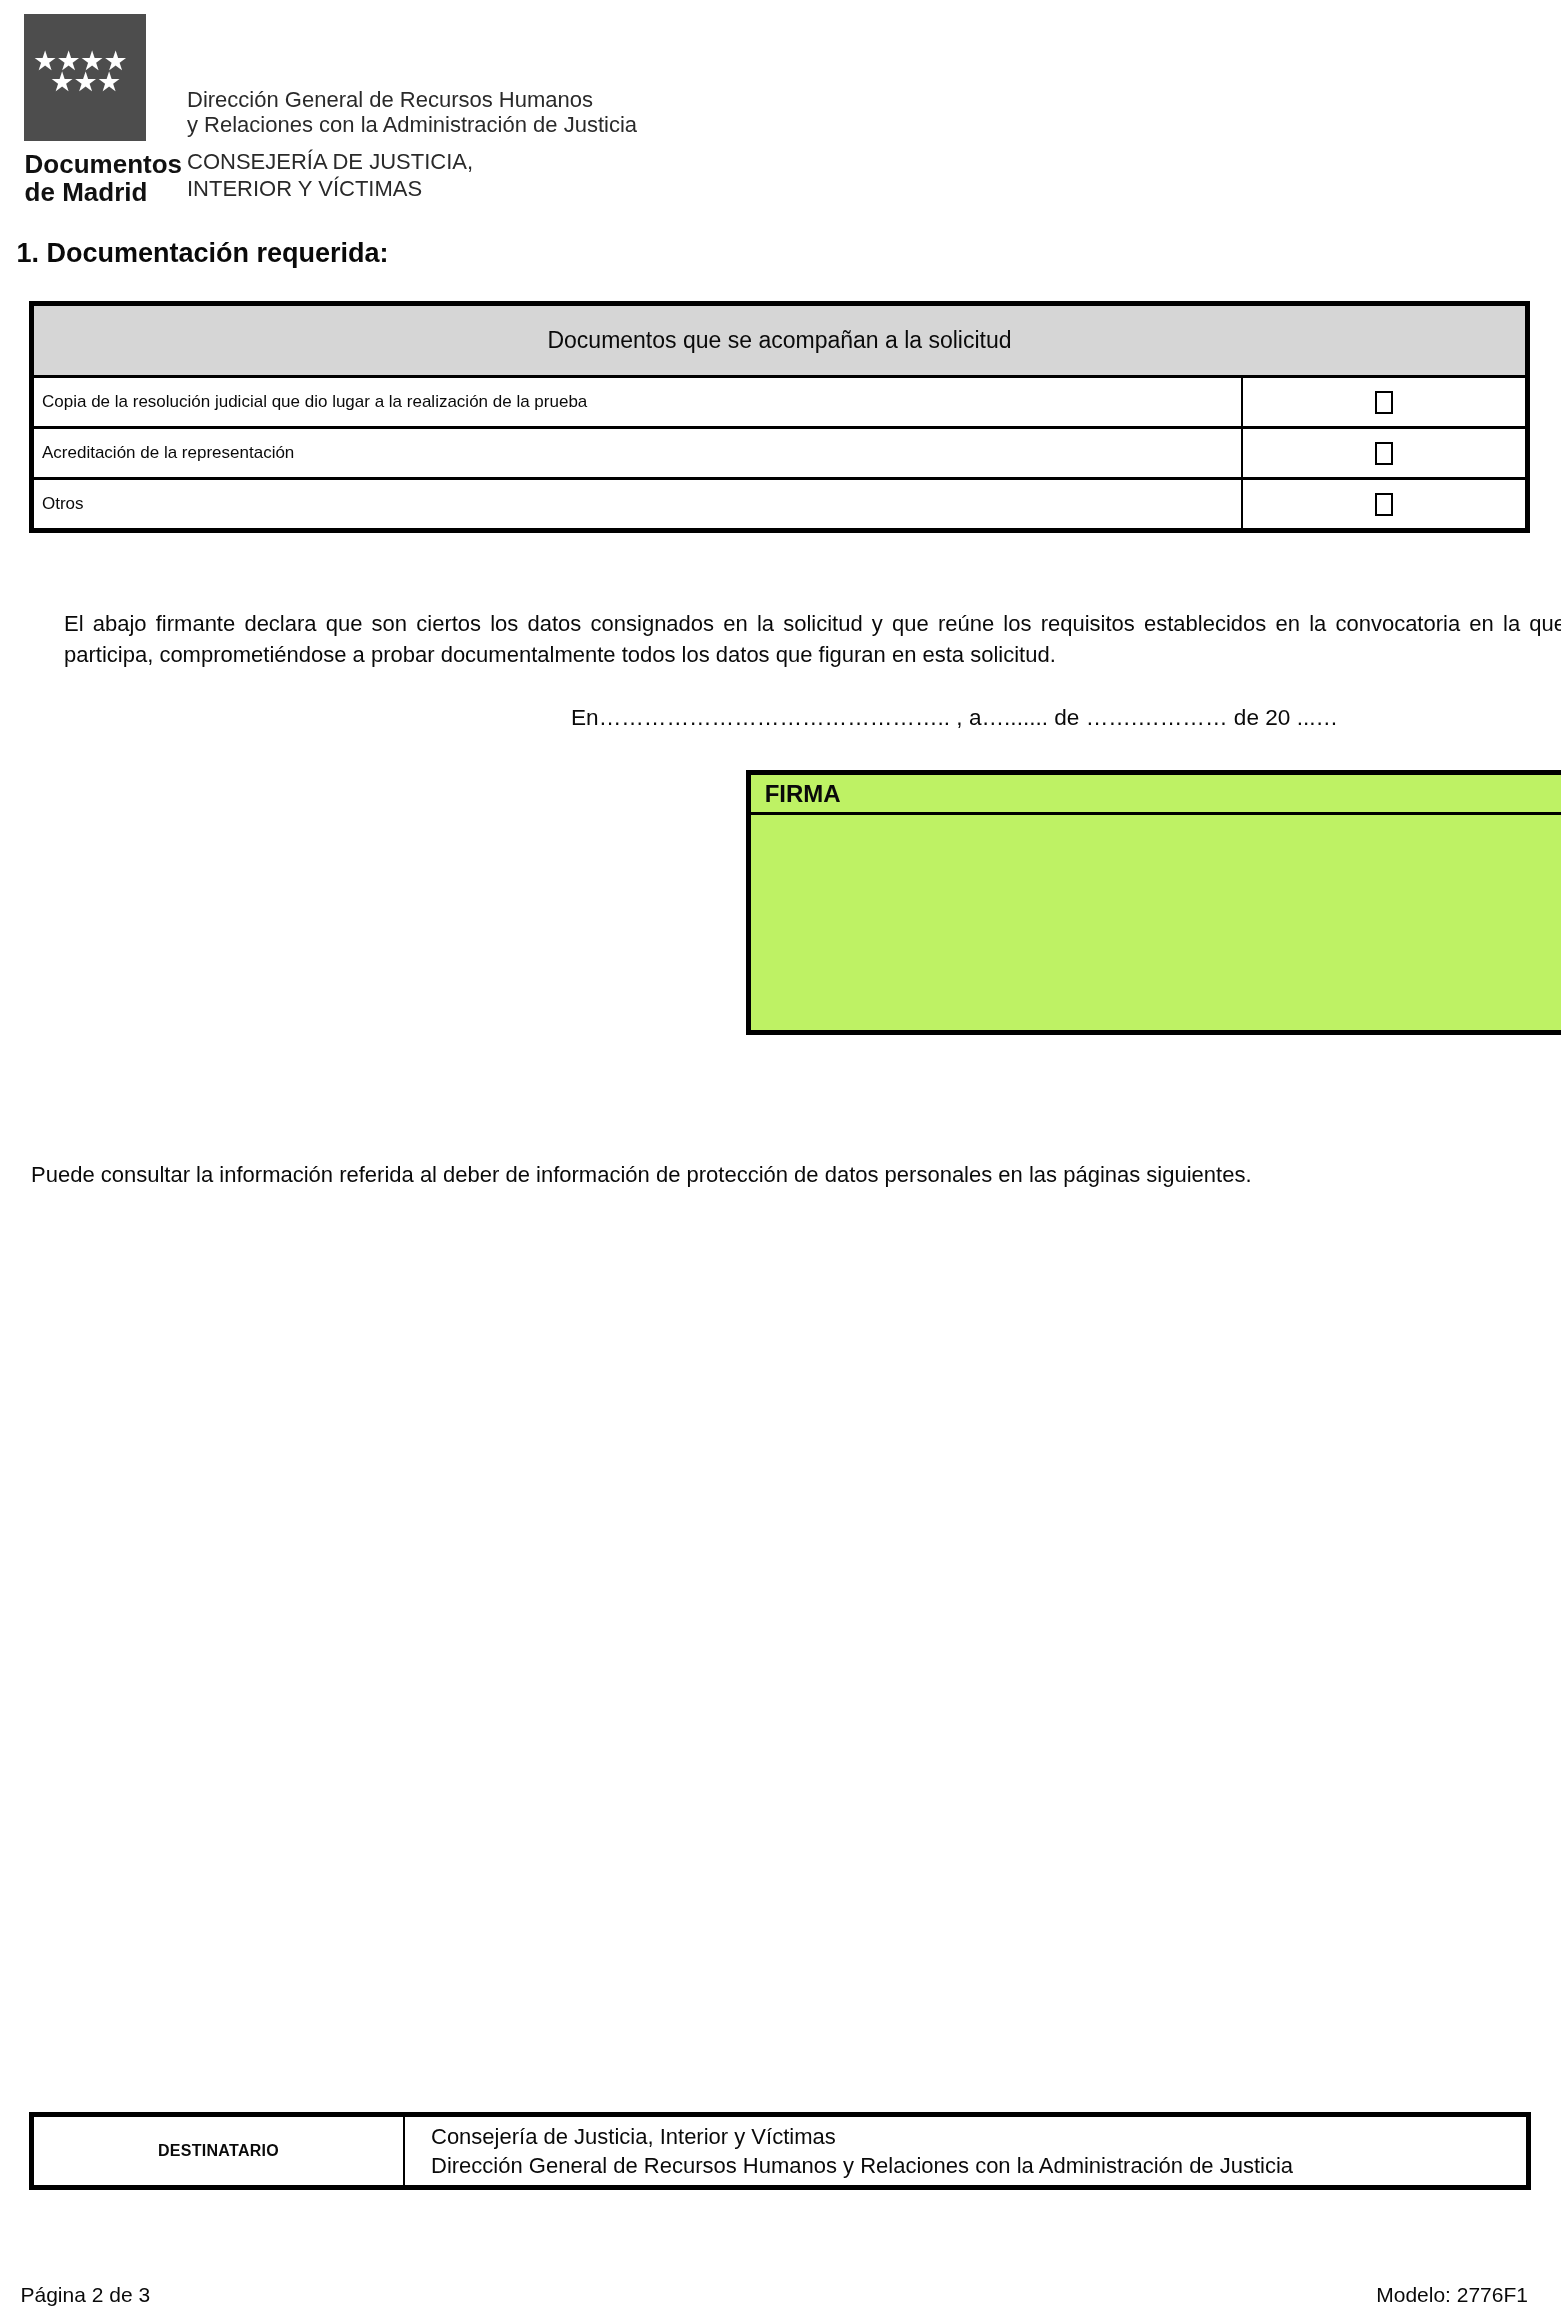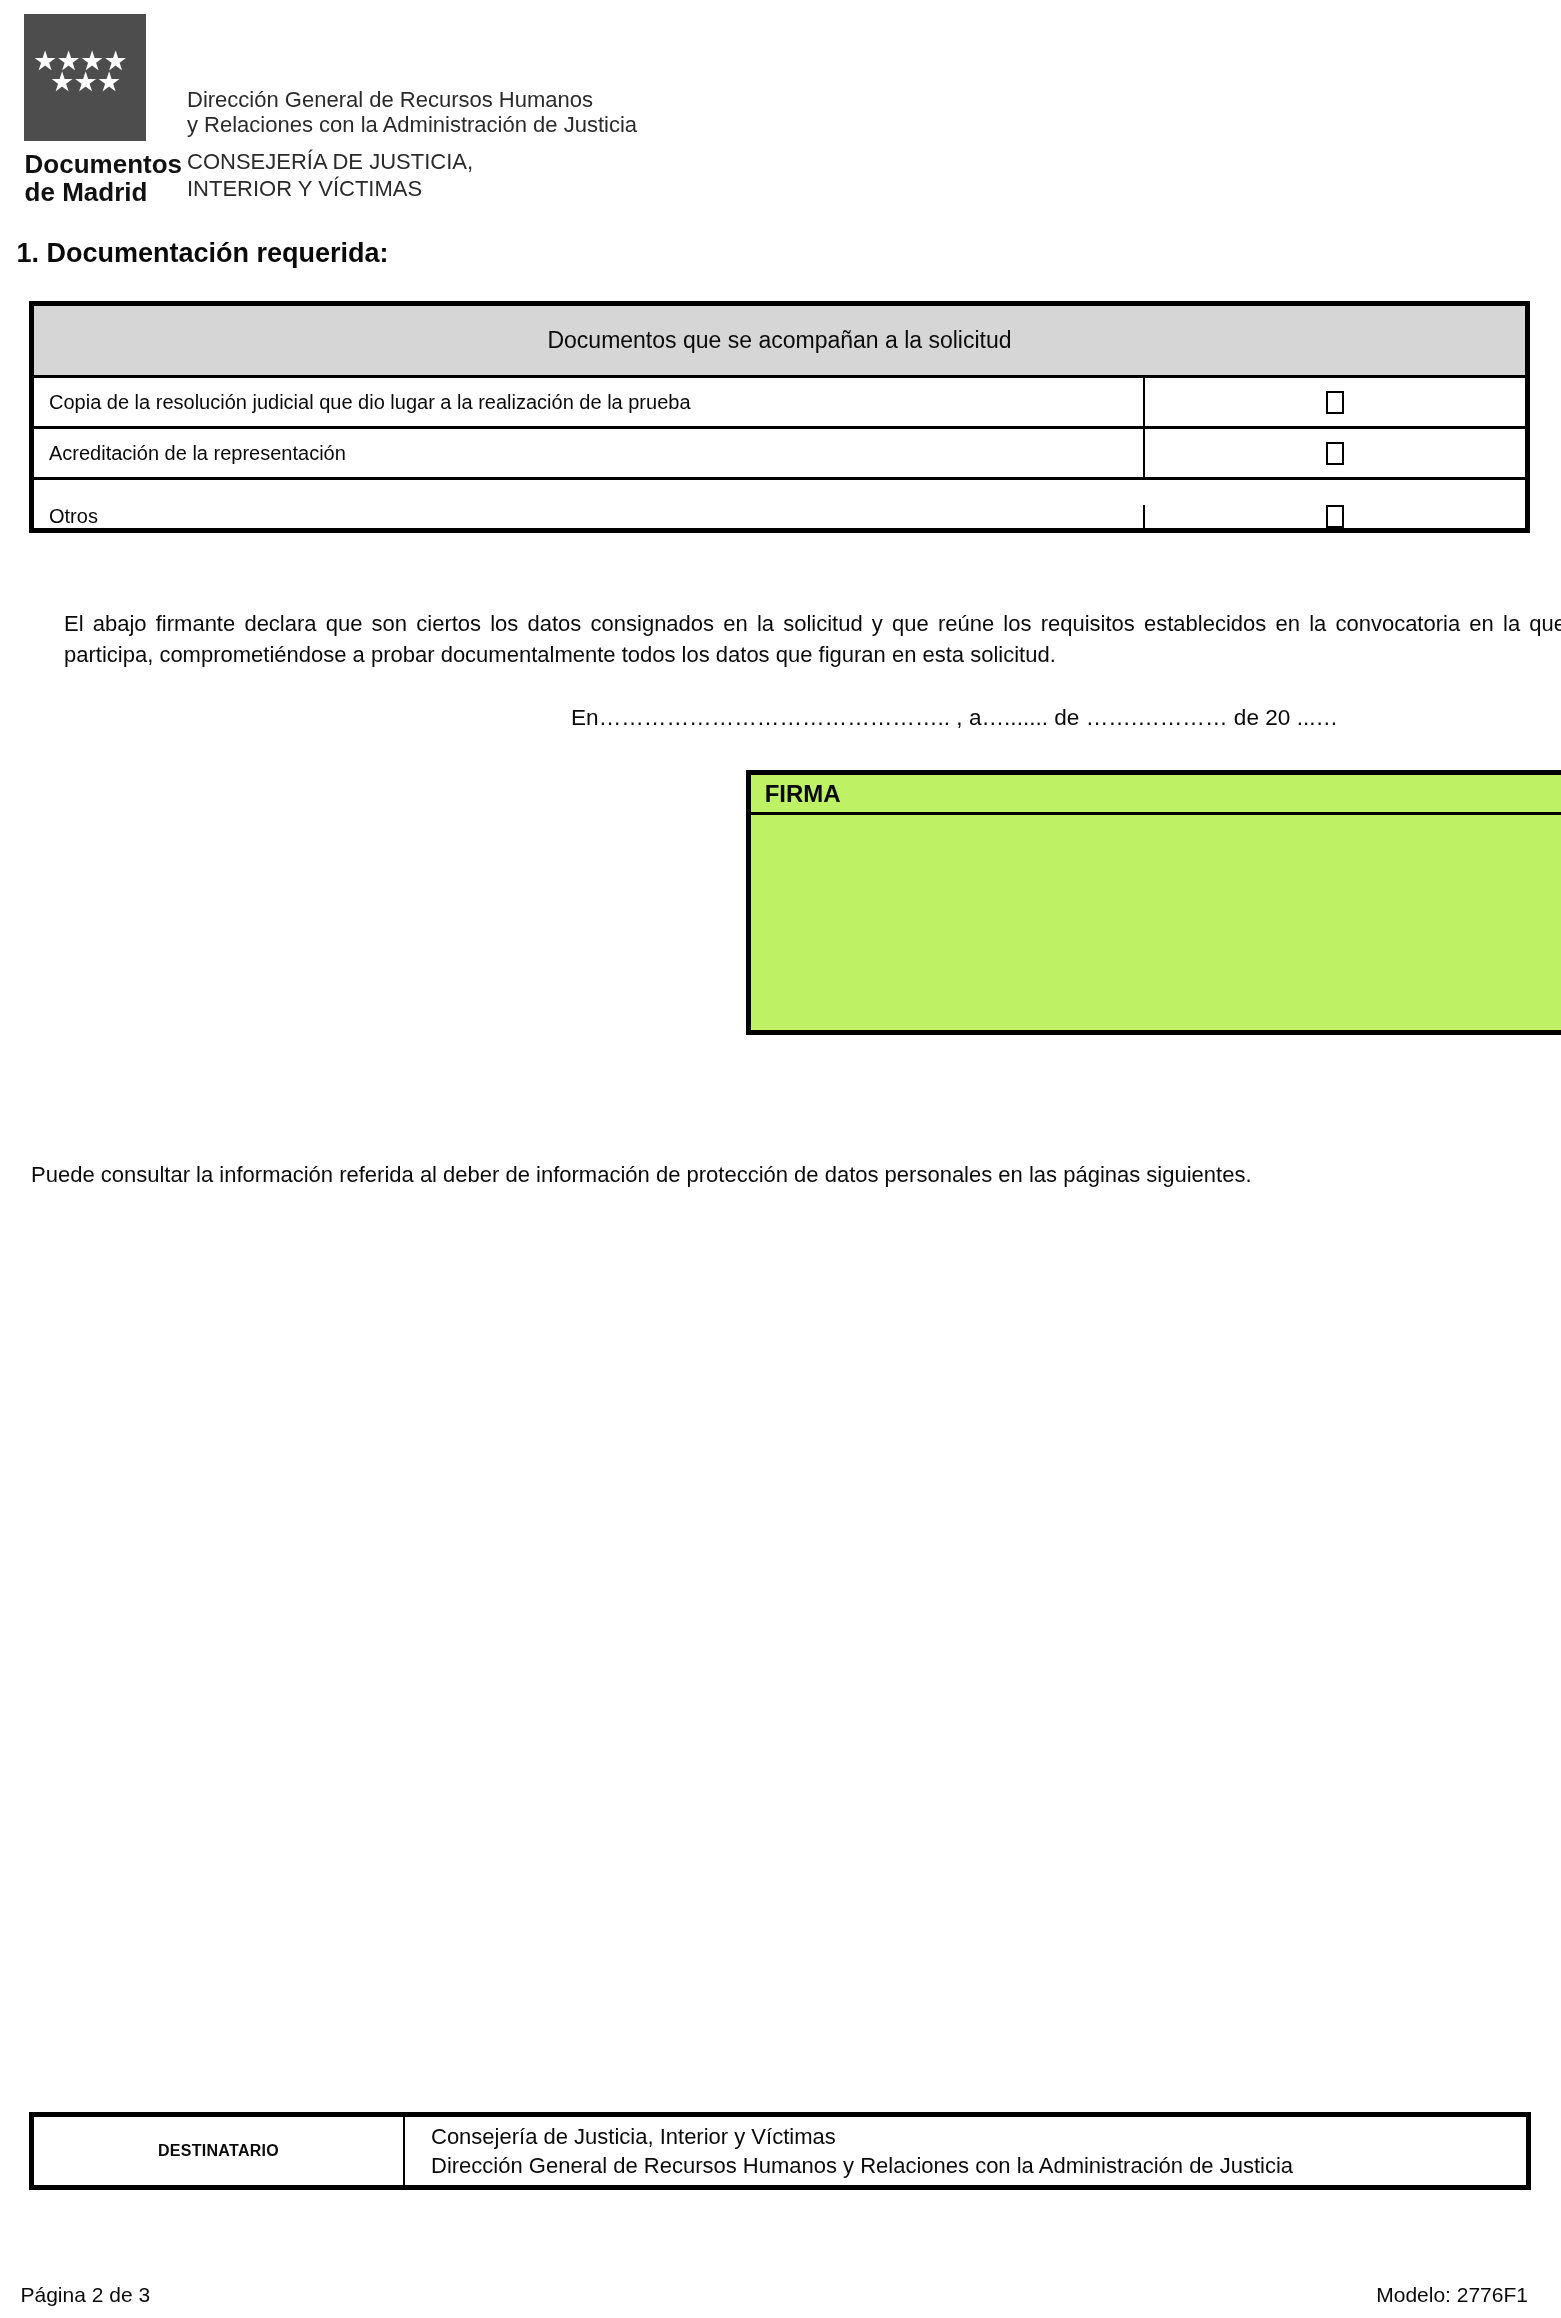--- a/index.html
+++ b/index.html
@@ -21,22 +21,22 @@
   .org-block{position:absolute;left:187px;top:87px;font-size:22px;line-height:25px;color:#2a2a2a;}
   .dept-block{position:absolute;left:187px;top:148px;font-size:22px;line-height:27px;color:#2a2a2a;}
 
   
   .section-title{position:absolute;left:16.4px;top:238px;font-size:27px;font-weight:bold;}
 
   
   .doc-table{position:absolute;left:29px;top:301px;width:1501px;height:232px;border:5.5px solid #000;display:flex;flex-direction:column;background:#fff;}
   .doc-table .t-header{height:72px;background:var(--table-header-bg);border-bottom:3.4px solid #000;display:flex;align-items:center;justify-content:center;font-size:23px;}
   .doc-row{flex:1;display:flex;border-bottom:3.4px solid #000;}
-  .doc-row:last-child{border-bottom:none;align-items:flex-end;}
-  .doc-cell-label{width:1111px;border-right:2.7px solid #000;display:flex;align-items:center;padding-left:15px;font-size:20px;}
+  .doc-row:last-child{border-bottom:none;}
+  .doc-cell-label{width:1209px;border-right:2.7px solid #000;display:flex;align-items:center;padding-left:8px;font-size:17px;}
   .doc-cell-check{flex:1;display:flex;align-items:center;justify-content:center;}
   .checkbox{display:inline-block;width:18px;height:23px;border:2.1px solid #000;background:#fff;}
 
   
   .declaration{position:absolute;left:29px;top:608px;width:1502px;font-size:22px;line-height:31px;text-align:justify;margin-left:35px;}
 
   
   .date-line{position:absolute;left:571px;top:705px;font-size:22.6px;white-space:nowrap;}
 
   

